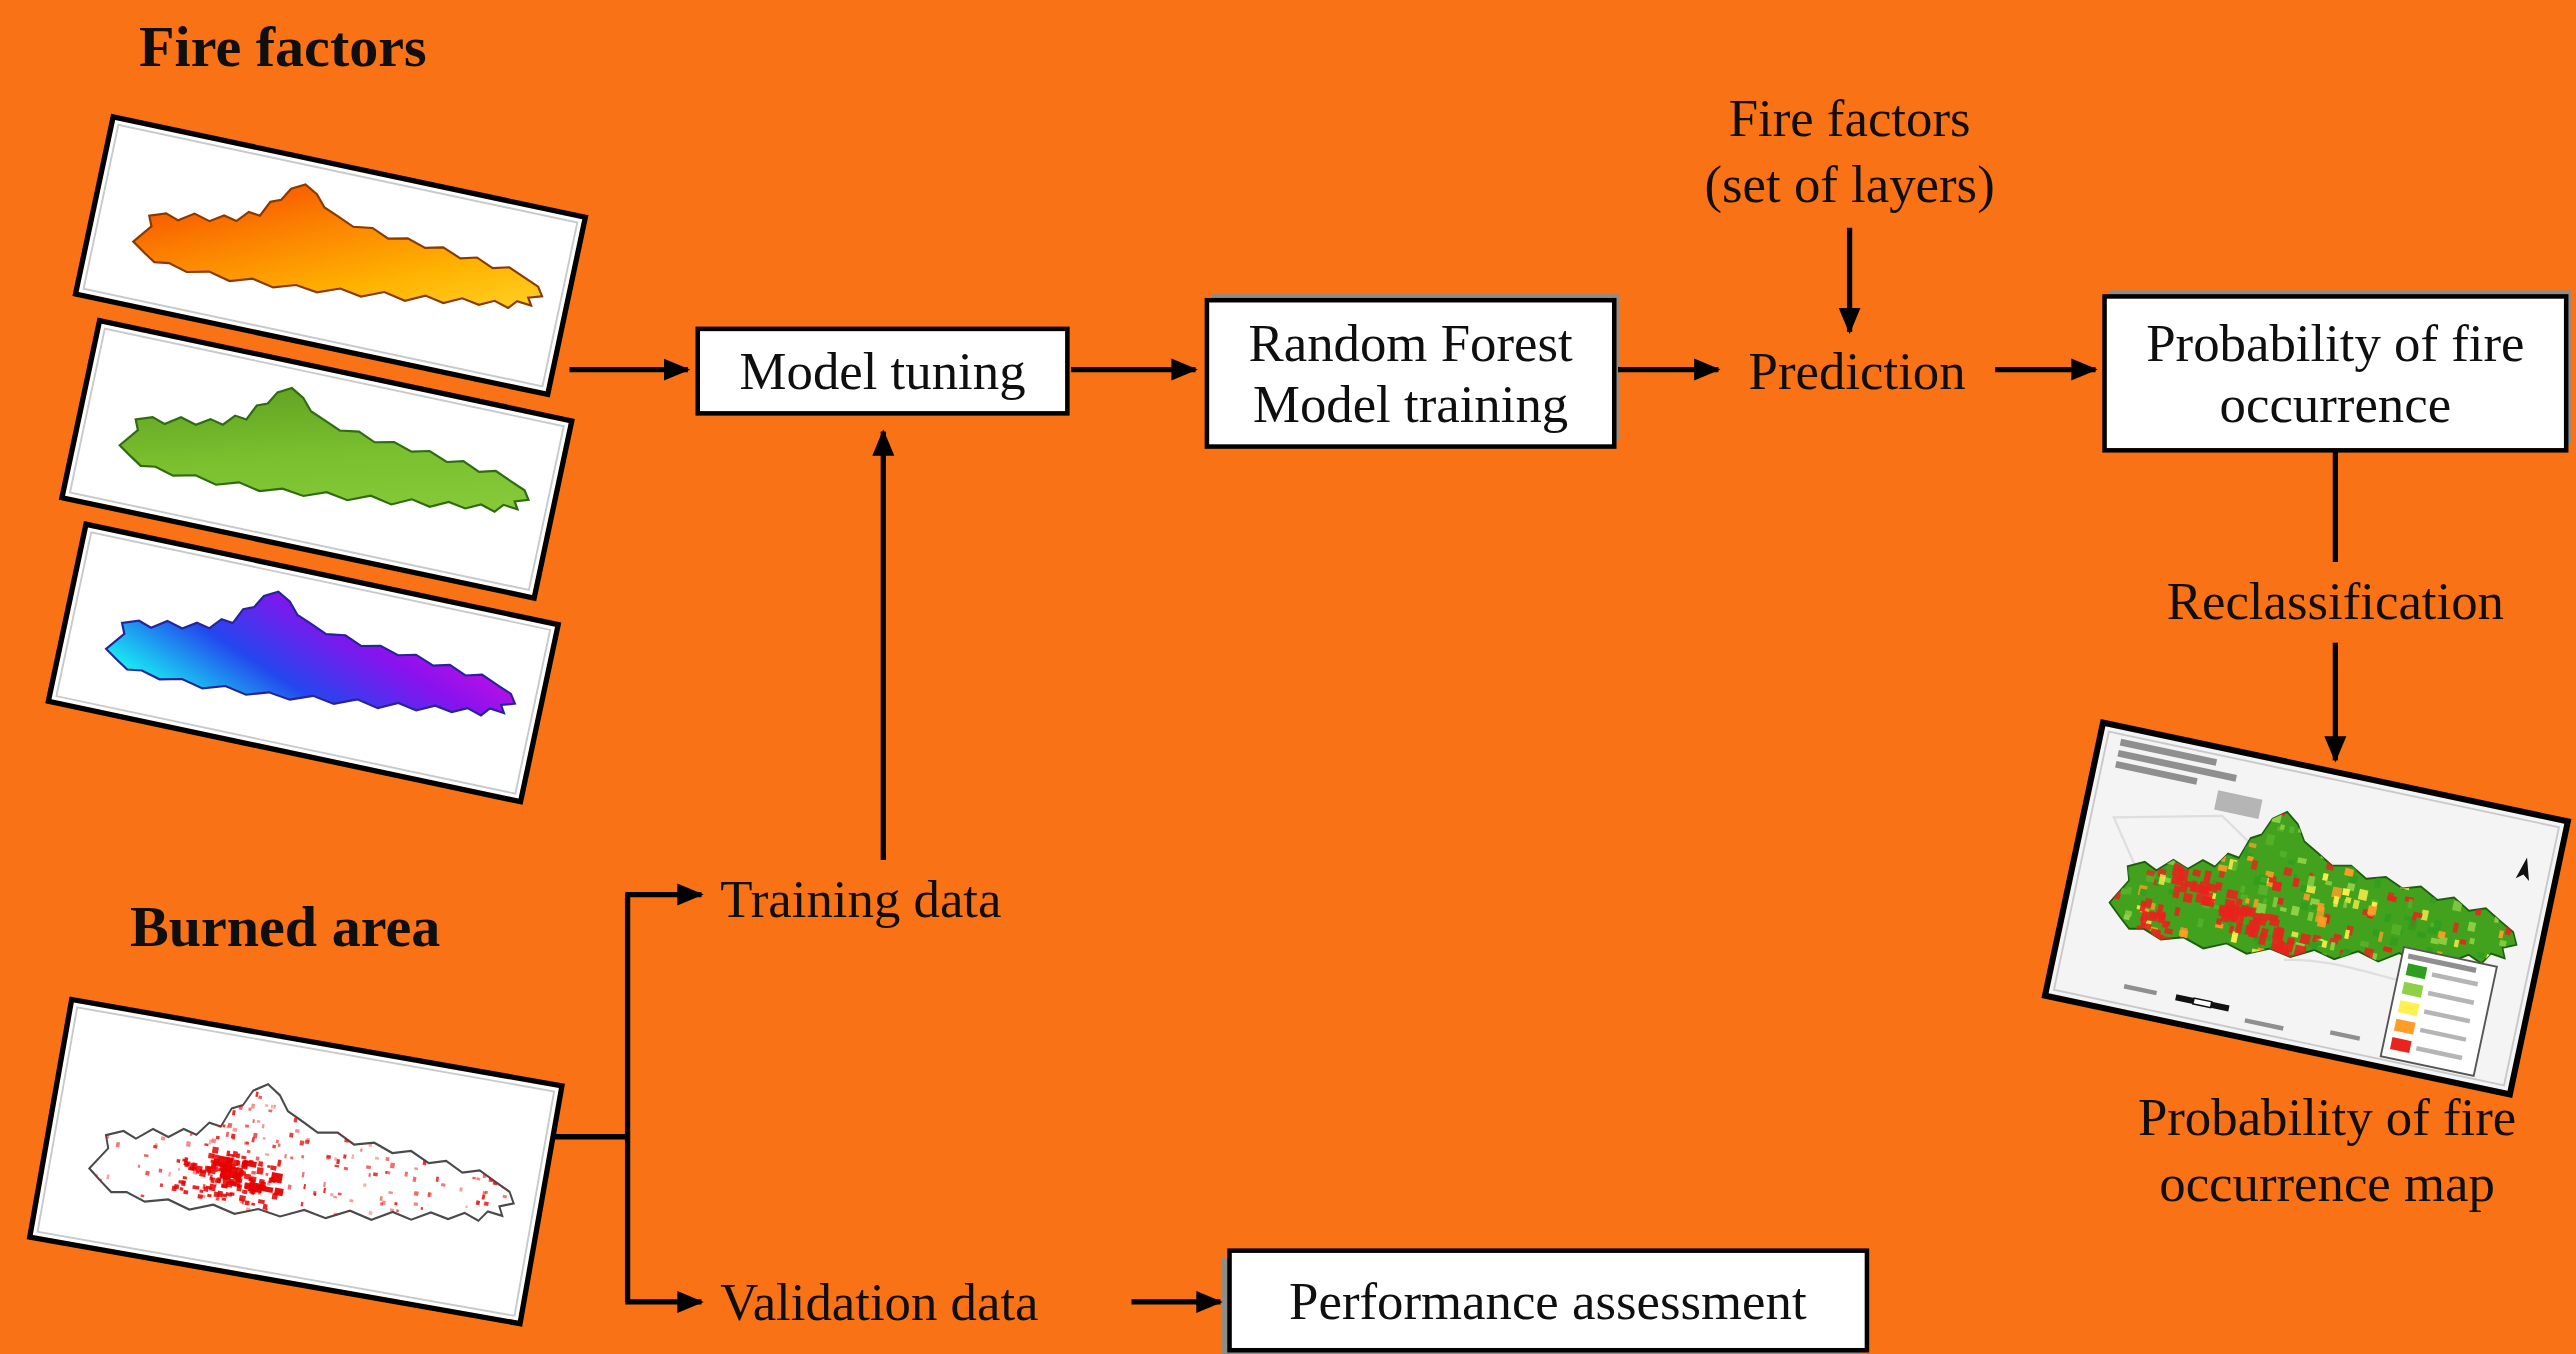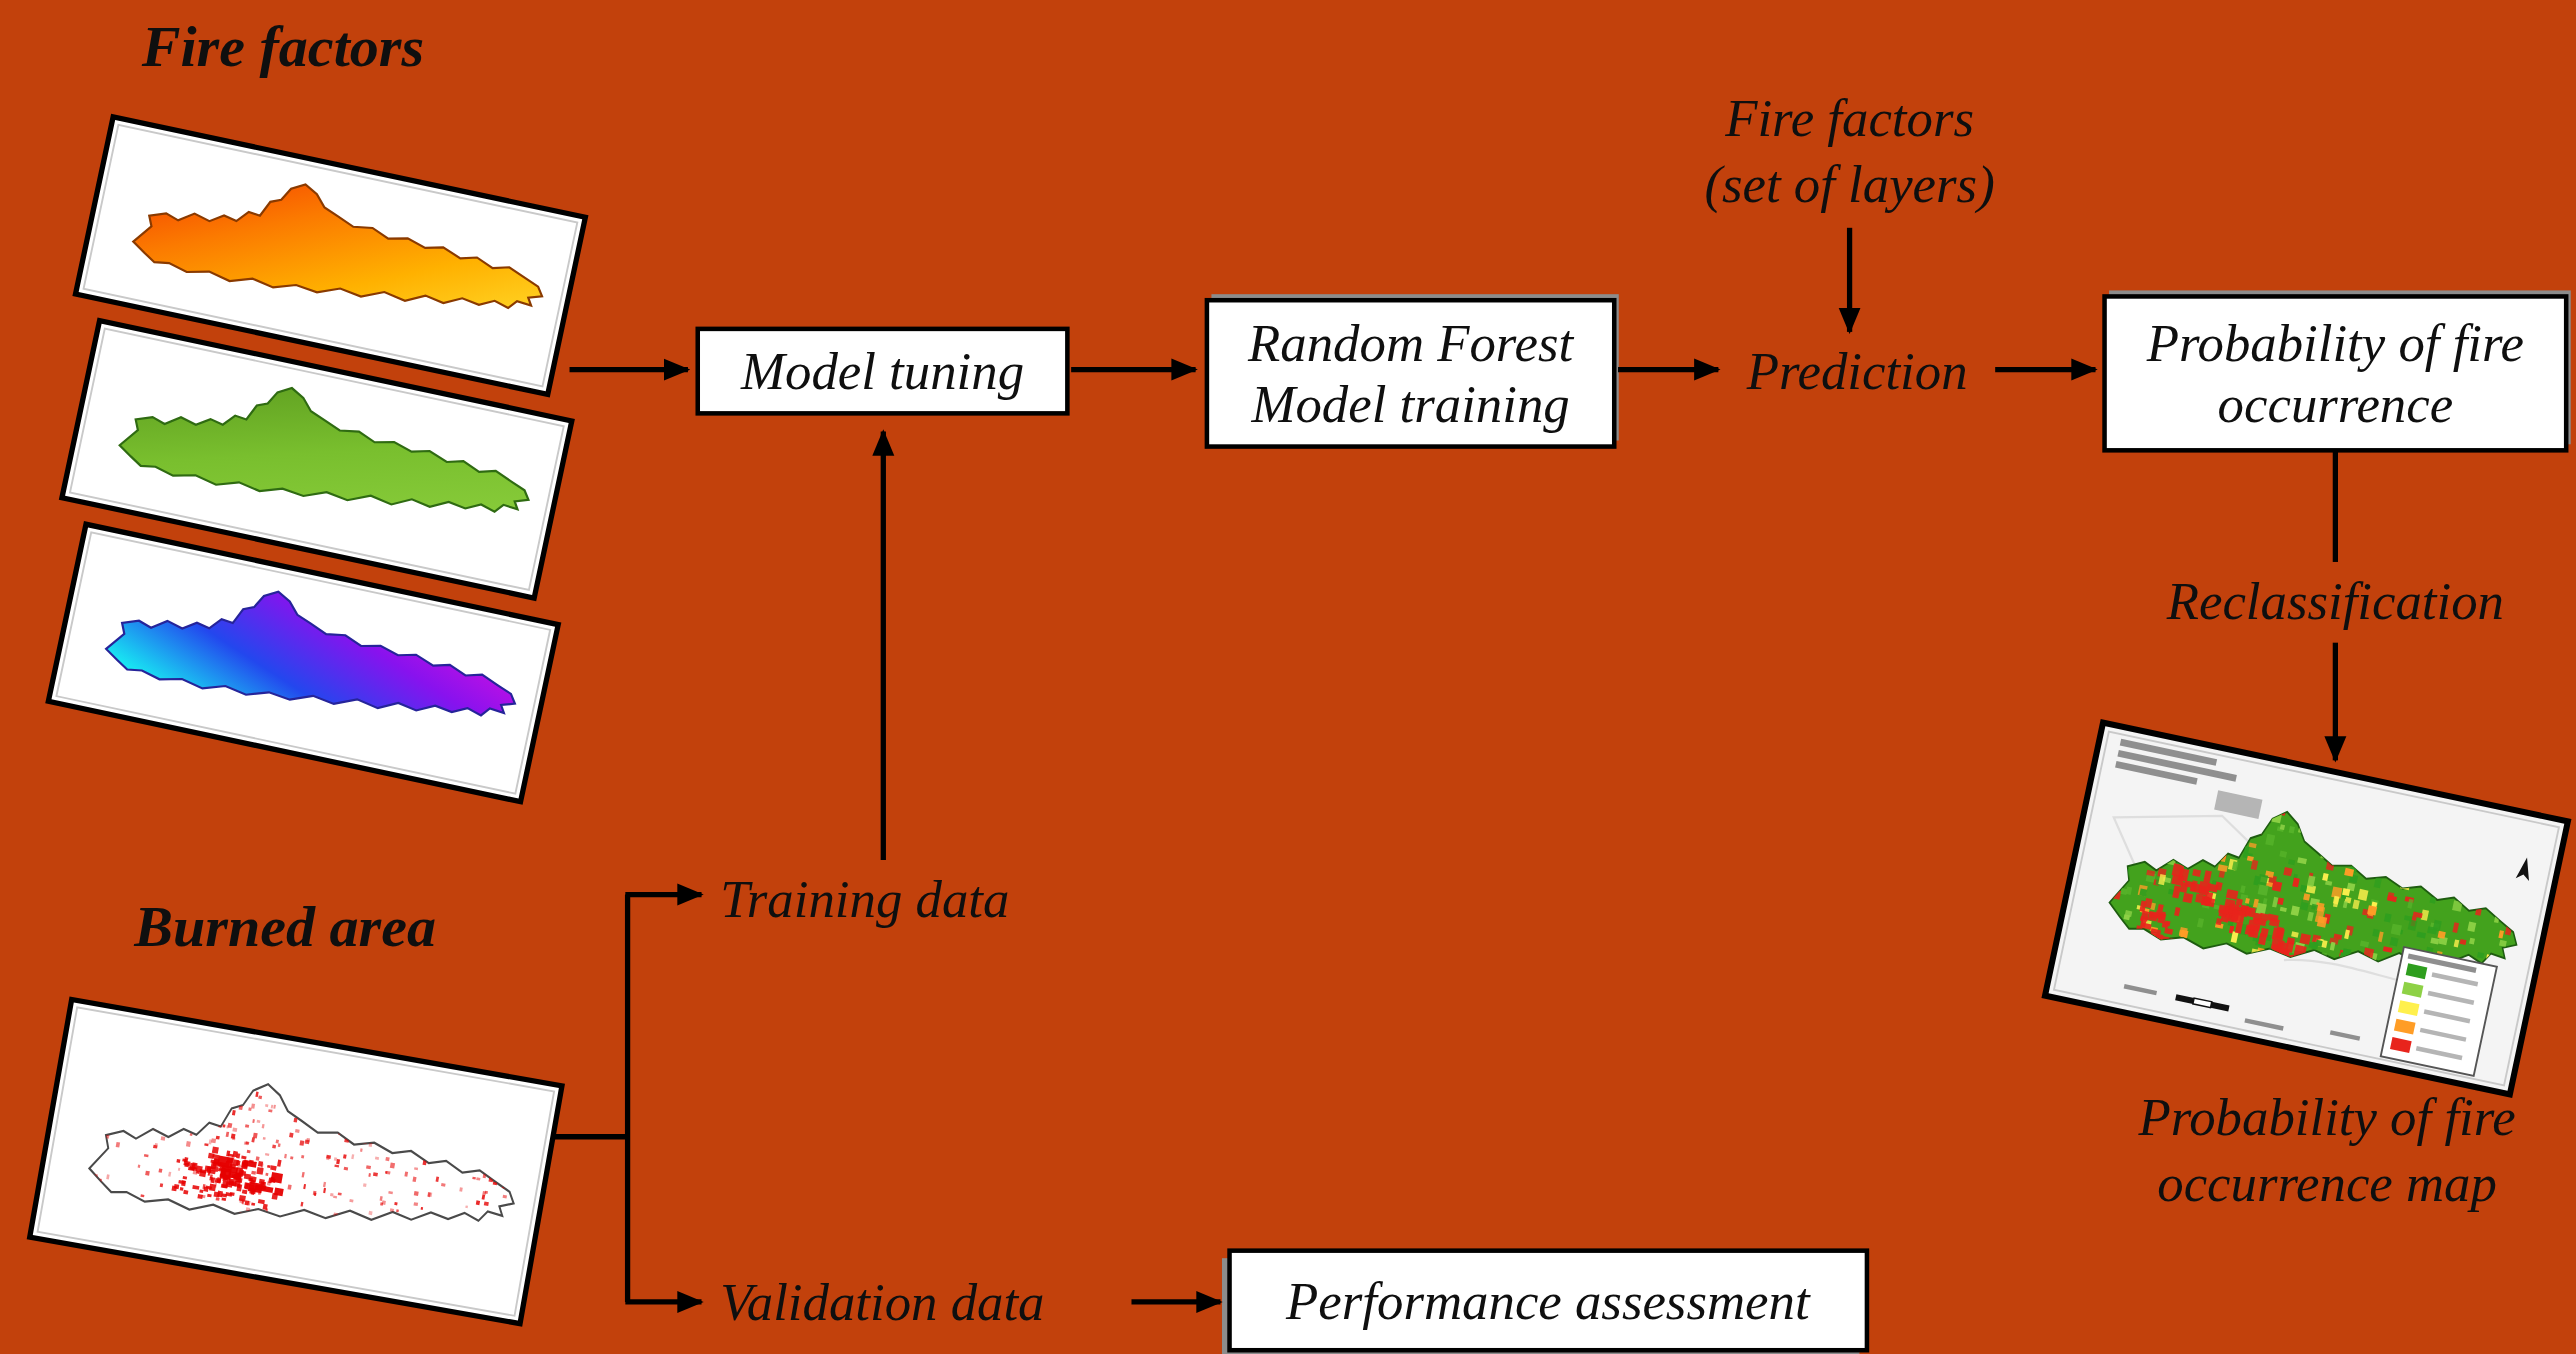--- a/index.html
+++ b/index.html
@@ -1,22 +1,21 @@
 <!DOCTYPE html>
 <html style="font-size:12px"><head>
 <meta charset="utf-8">
 <style>
   html, body { margin: 0; padding: 0; background: #ffffff; }
   .stage {
     position: relative;
     width: 2576px;
     height: 1354px;
-    background: #c2410c;
+    background: #f97316;
     overflow: hidden;
-    font-style: italic;
   }
   svg.diagram { display: block; width: 2576px; height: 1354px; }
 
   text {
     font-family: "Liberation Serif", "DejaVu Serif", serif;
     fill: #0f0f0f;
   }
   .lbl  { font-size: 70px; }
   .ttl  { font-size: 77px; font-weight: bold; }
 

